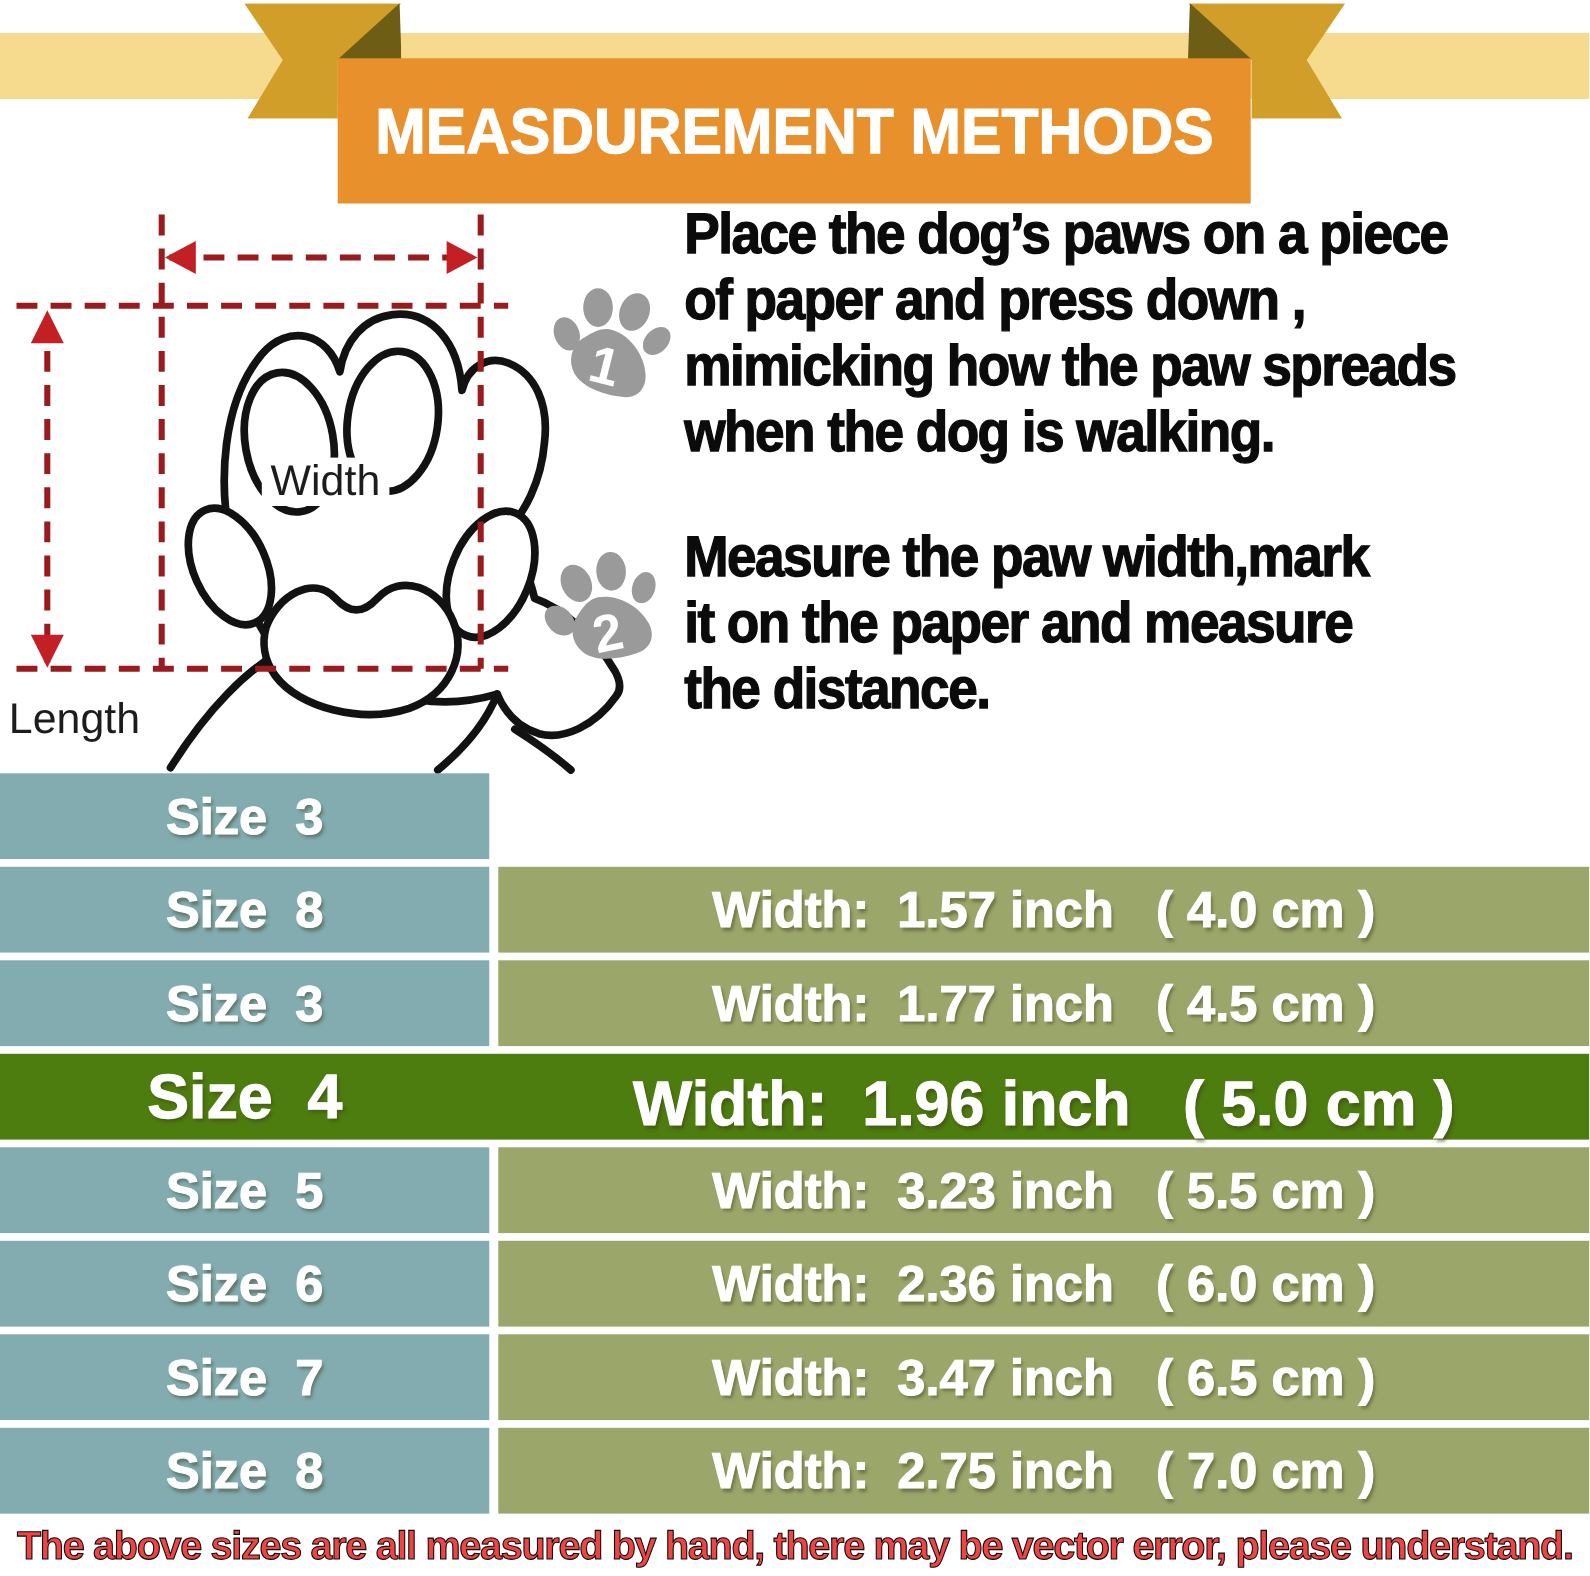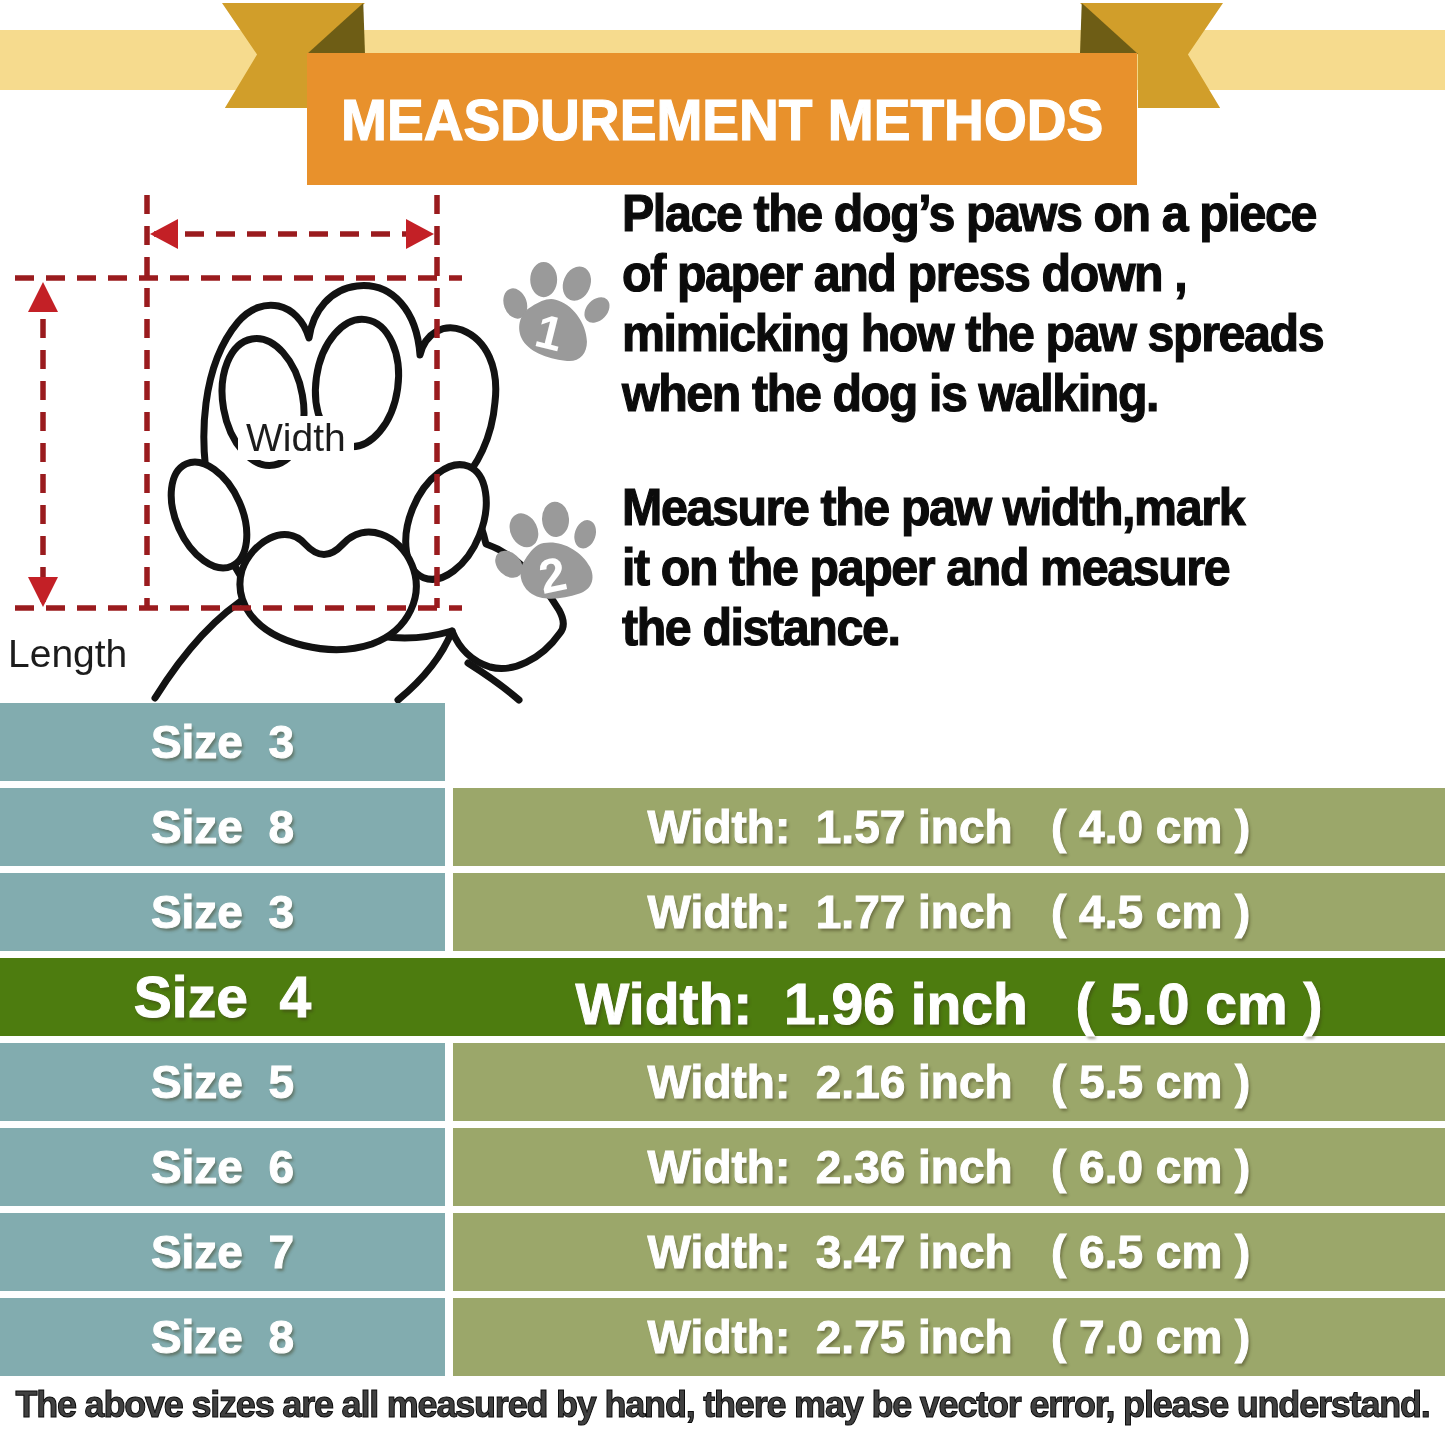--- a/index.html
+++ b/index.html
@@ -52,21 +52,21 @@
   .cell-width { flex:1; background:#9BA76A; font-size:46px; }
   .t-row.highlight { background:#4d7c0f; }
   .t-row.highlight .cell-size,
   .t-row.highlight .cell-width { background:transparent; }
   .t-row.highlight .cell-gap { background:transparent; }
   .t-row.highlight .cell-size  { font-size:57px; }
   .t-row.highlight .cell-width { font-size:57px;margin-top:13px; }
 
   
   .footnote { position:absolute; left:0; top:1384px; width:1445px; text-align:center;
-    font-size:36px; font-weight:bold; color:#404040; letter-spacing:-1.2px;
+    font-size:36px; font-weight:bold; color:#ef4444; letter-spacing:-1.2px;
     -webkit-text-stroke:1px #0b0b0b; white-space:pre; }
 </style>
 </head>
 <body>
 
 <div class="page">
 
   <div>
     <div class="ribbon-strip"></div>
     <div class="ribbon-tail tail-left"></div>
@@ -166,21 +166,21 @@
       <div class="cell cell-width">Width:  1.77 inch   ( 4.5 cm )</div>
     </div>
     <div class="t-row highlight">
       <div class="cell cell-size">Size  4</div>
       <div class="cell-gap"></div>
       <div class="cell cell-width">Width:  1.96 inch   ( 5.0 cm )</div>
     </div>
     <div class="t-row">
       <div class="cell cell-size">Size  5</div>
       <div class="cell-gap"></div>
-      <div class="cell cell-width">Width:  2.16 inch   ( 5.5 cm )</div>
+      <div class="cell cell-width">Width:  3.23 inch   ( 5.5 cm )</div>
     </div>
     <div class="t-row">
       <div class="cell cell-size">Size  6</div>
       <div class="cell-gap"></div>
       <div class="cell cell-width">Width:  2.36 inch   ( 6.0 cm )</div>
     </div>
     <div class="t-row">
       <div class="cell cell-size">Size  7</div>
       <div class="cell-gap"></div>
       <div class="cell cell-width">Width:  3.47 inch   ( 6.5 cm )</div>

